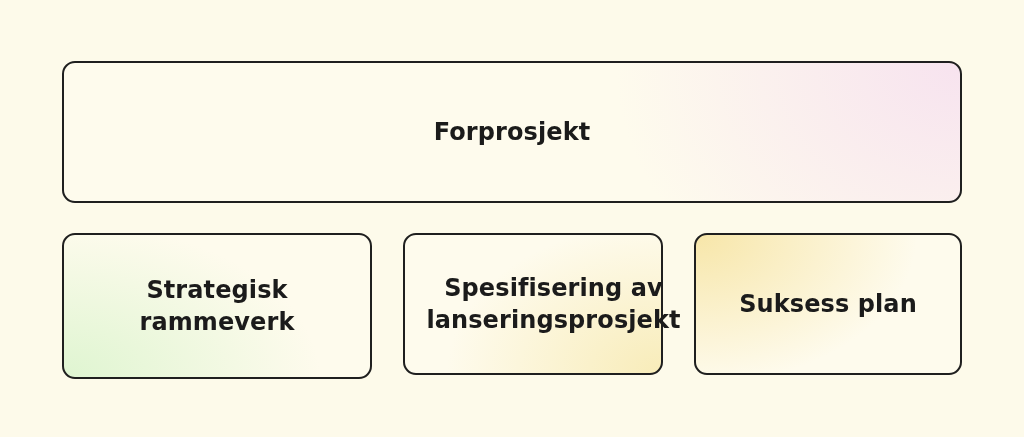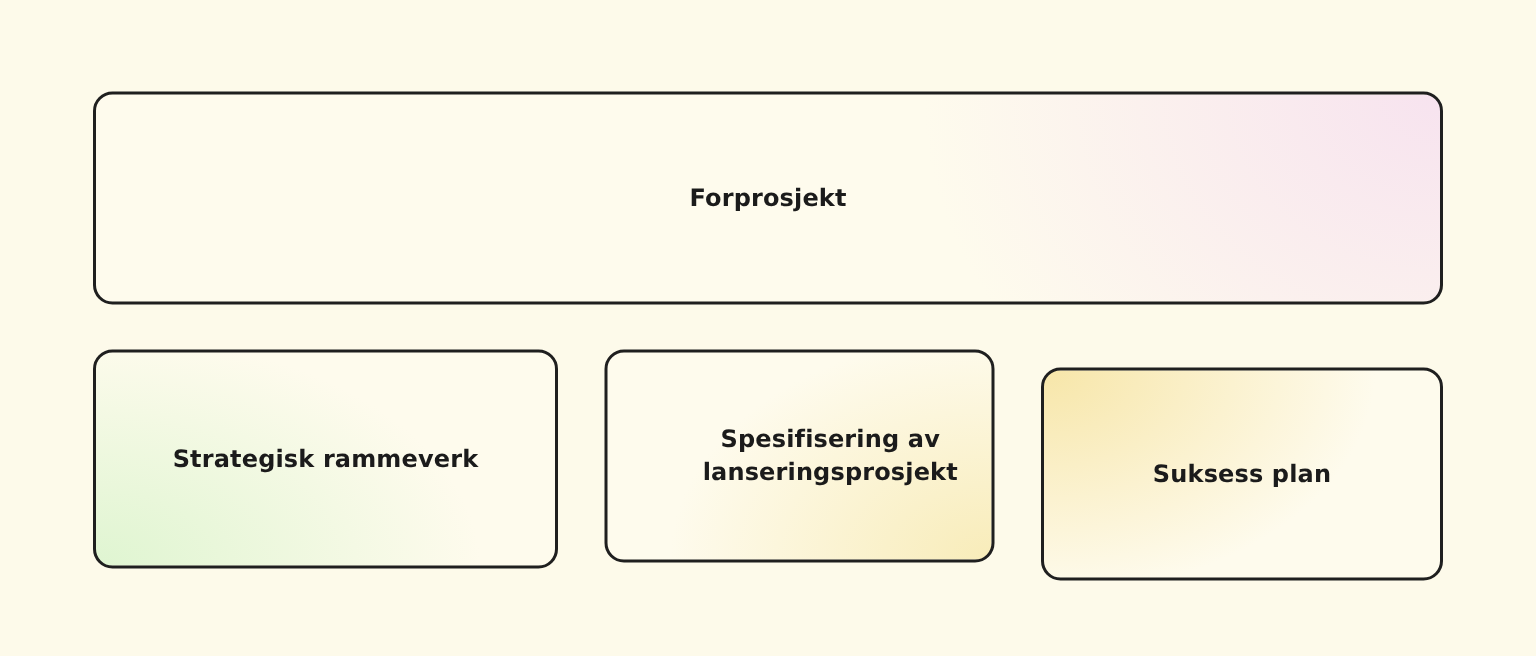--- a/index.html
+++ b/index.html
@@ -22,40 +22,40 @@
       position: absolute;
       box-sizing: border-box;
       border: 2px solid #1F1F1F;
       border-radius: 13px;
       display: flex;
       align-items: center;
       justify-content: center;
       text-align: center;
       color: #1B1B1B;
       font-weight: 700;
-      font-size: 16px;
+      font-size: 24px;
       line-height: 1.35;
       --accent: #FDFAEA;
       --base: #FEFBED;
     }
     .node .label {
       display: block;
       padding: 0 24px;
       letter-spacing: 0.1px;
     }
     
     .accent-tr { background: radial-gradient(ellipse 62% 330% at 100% 0%,   var(--accent) 0%, var(--base) 62%); }
     .accent-bl { background: radial-gradient(ellipse 135% 175% at 0% 100%,  var(--accent) 0%, var(--base) 62%); }
     .accent-br { background: radial-gradient(ellipse 135% 175% at 100% 100%,var(--accent) 0%, var(--base) 62%); padding-left: 41px; }
     .accent-tl { background: radial-gradient(ellipse 135% 175% at 0% 0%,    var(--accent) 0%, var(--base) 62%); }
 
     .node-top   { left: 62px;  top: 61px;  width: 900px; height: 142px; }
     .node-sub-1 { left: 62px;  top: 233px; width: 310px; height: 146px; }
     .node-sub-2 { left: 403px; top: 233px; width: 260px; height: 142px; }
-    .node-sub-3 { left: 694px; top: 233px; width: 268px; height: 142px; margin-top: 12px; }
+    .node-sub-3 { left: 694px; top: 233px; width: 268px; height: 142px; }
   </style>
 </head>
 <body>
 
 <div class="canvas">
 
   <div class="node node-top accent-tr" style="--accent: #F7E3EF;">
     <span class="label">Forprosjekt</span>
   </div>
 

